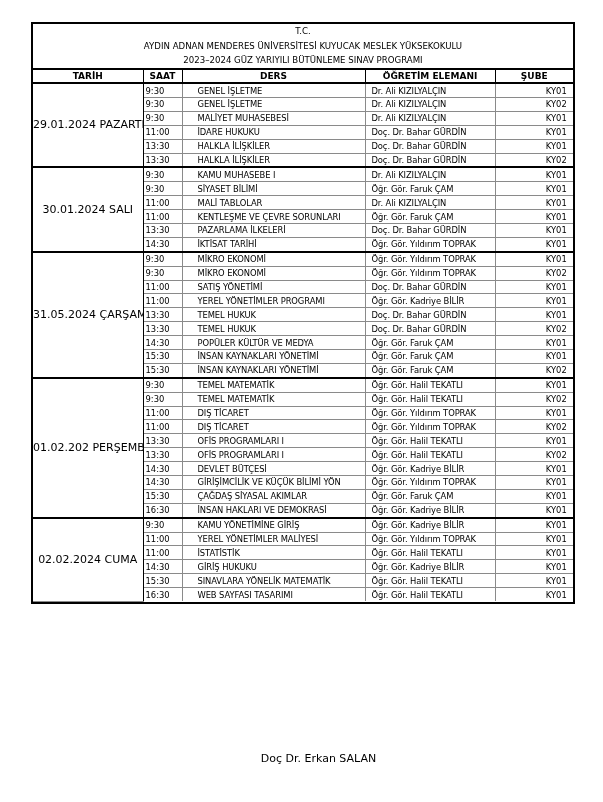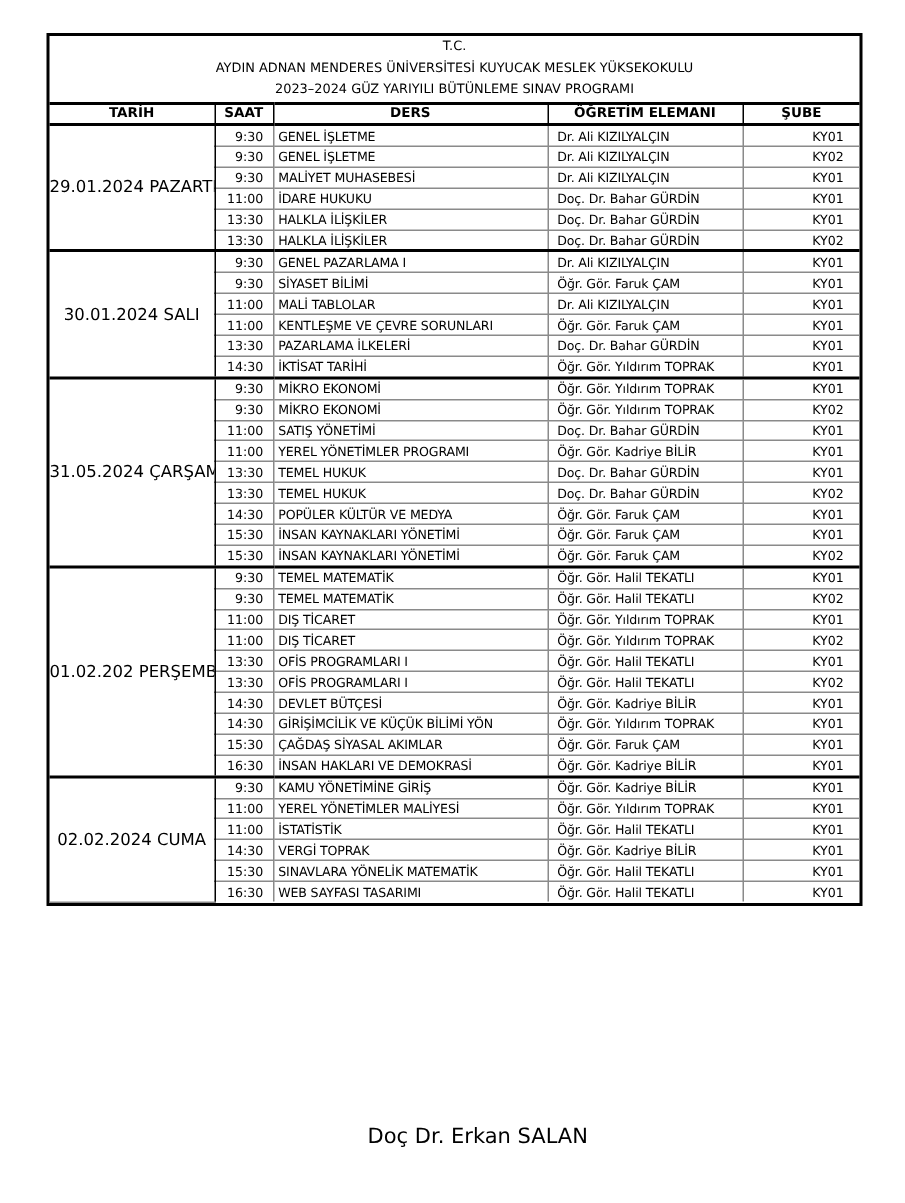--- a/index.html
+++ b/index.html
@@ -8,33 +8,33 @@
   .sheet { position: absolute; left: 31px; top: 22px; width: 544px;
            border: 2px solid #000; box-sizing: border-box; }
   .title-block { text-align: center; font-weight: normal; font-size: 8.6px; line-height: 14.5px; padding-top: 0px; }
   .title-line { white-space: nowrap; }
   table.grid { border-collapse: collapse; width: 100%; table-layout: fixed; font-size: 8.4px; border-radius: 17px; }
   table.grid th { font-weight: bold; font-size: 9px; height: 12.6px; line-height: 12px; border-top: 2px solid #000; border-bottom: 2px solid #000;
                   border-left: 1px solid #000; padding: 0; text-align: center; }
   table.grid th:first-child { border-left: none; }
   table.grid td { height: 12.9px; line-height: 12px; padding: 0 2px; border: 1px solid #8a8a8a; white-space: nowrap; overflow: hidden; }
   table.grid td.date { text-align: center; border-left: none; border-right: 1px solid #000; padding: 0; font-size: 11px; }
-  table.grid td.time { text-align: right; padding-right: 6px; }
-  table.grid td.course { padding-left: 3px; letter-spacing: -0.1px; }
+  table.grid td.time { padding-right: 6px; }
+  table.grid td.course { padding-left: 15px; letter-spacing: -0.1px; }
   table.grid td.lect { padding-left: 6px; letter-spacing: -0.1px; }
-  table.grid td.sec { text-align: left; border-right: none; padding-left: 46px; }
+  table.grid td.sec { text-align: center; border-right: none; padding-left: 46px; }
   table.grid tr.group-start td { border-top: 2px solid #000; }
   table.grid tbody tr:last-child td { border-bottom: none; }
   col.c-date { width: 110px; }
   col.c-time { width: 39px; }
   col.c-course { width: 183px; }
   col.c-lect { width: 130px; }
   col.c-sec { width: 78px; }
   .signature { position: absolute; left: 0; width: 603px; top: 752px; text-align: center;
-               font-family: "DejaVu Sans", sans-serif; font-size: 14px; line-height: 13px; }
+               font-family: "DejaVu Sans", sans-serif; font-size: 11px; line-height: 13px; }
   .signature div { margin-left: 34px; }
 </style>
 </head>
 <body>
 
 <div class="sheet">
   <div class="title-block">
     <div class="title-line">T.C.</div>
     <div class="title-line">AYDIN ADNAN MENDERES ÜNİVERSİTESİ KUYUCAK MESLEK YÜKSEKOKULU</div>
     <div class="title-line">2023–2024 GÜZ YARIYILI BÜTÜNLEME SINAV PROGRAMI</div>
@@ -90,21 +90,21 @@
         </tr>
         <tr>
           <td class="time">13:30</td>
           <td class="course">HALKLA İLİŞKİLER</td>
           <td class="lect">Doç. Dr. Bahar GÜRDİN</td>
           <td class="sec">KY02</td>
         </tr>
         <tr class="group-start">
           <td class="date" rowspan="6">30.01.2024 SALI</td>
           <td class="time">9:30</td>
-          <td class="course">GENEL PAZARLAMA I</td>
+          <td class="course">KAMU MUHASEBE I</td>
           <td class="lect">Dr. Ali KIZILYALÇIN</td>
           <td class="sec">KY01</td>
         </tr>
         <tr>
           <td class="time">9:30</td>
           <td class="course">SİYASET BİLİMİ</td>
           <td class="lect">Öğr. Gör. Faruk ÇAM</td>
           <td class="sec">KY01</td>
         </tr>
         <tr>
@@ -261,21 +261,21 @@
           <td class="sec">KY01</td>
         </tr>
         <tr>
           <td class="time">11:00</td>
           <td class="course">İSTATİSTİK</td>
           <td class="lect">Öğr. Gör. Halil TEKATLI</td>
           <td class="sec">KY01</td>
         </tr>
         <tr>
           <td class="time">14:30</td>
-          <td class="course">VERGİ TOPRAK</td>
+          <td class="course">GİRİŞ HUKUKU</td>
           <td class="lect">Öğr. Gör. Kadriye BİLİR</td>
           <td class="sec">KY01</td>
         </tr>
         <tr>
           <td class="time">15:30</td>
           <td class="course">SINAVLARA YÖNELİK MATEMATİK</td>
           <td class="lect">Öğr. Gör. Halil TEKATLI</td>
           <td class="sec">KY01</td>
         </tr>
         <tr>

